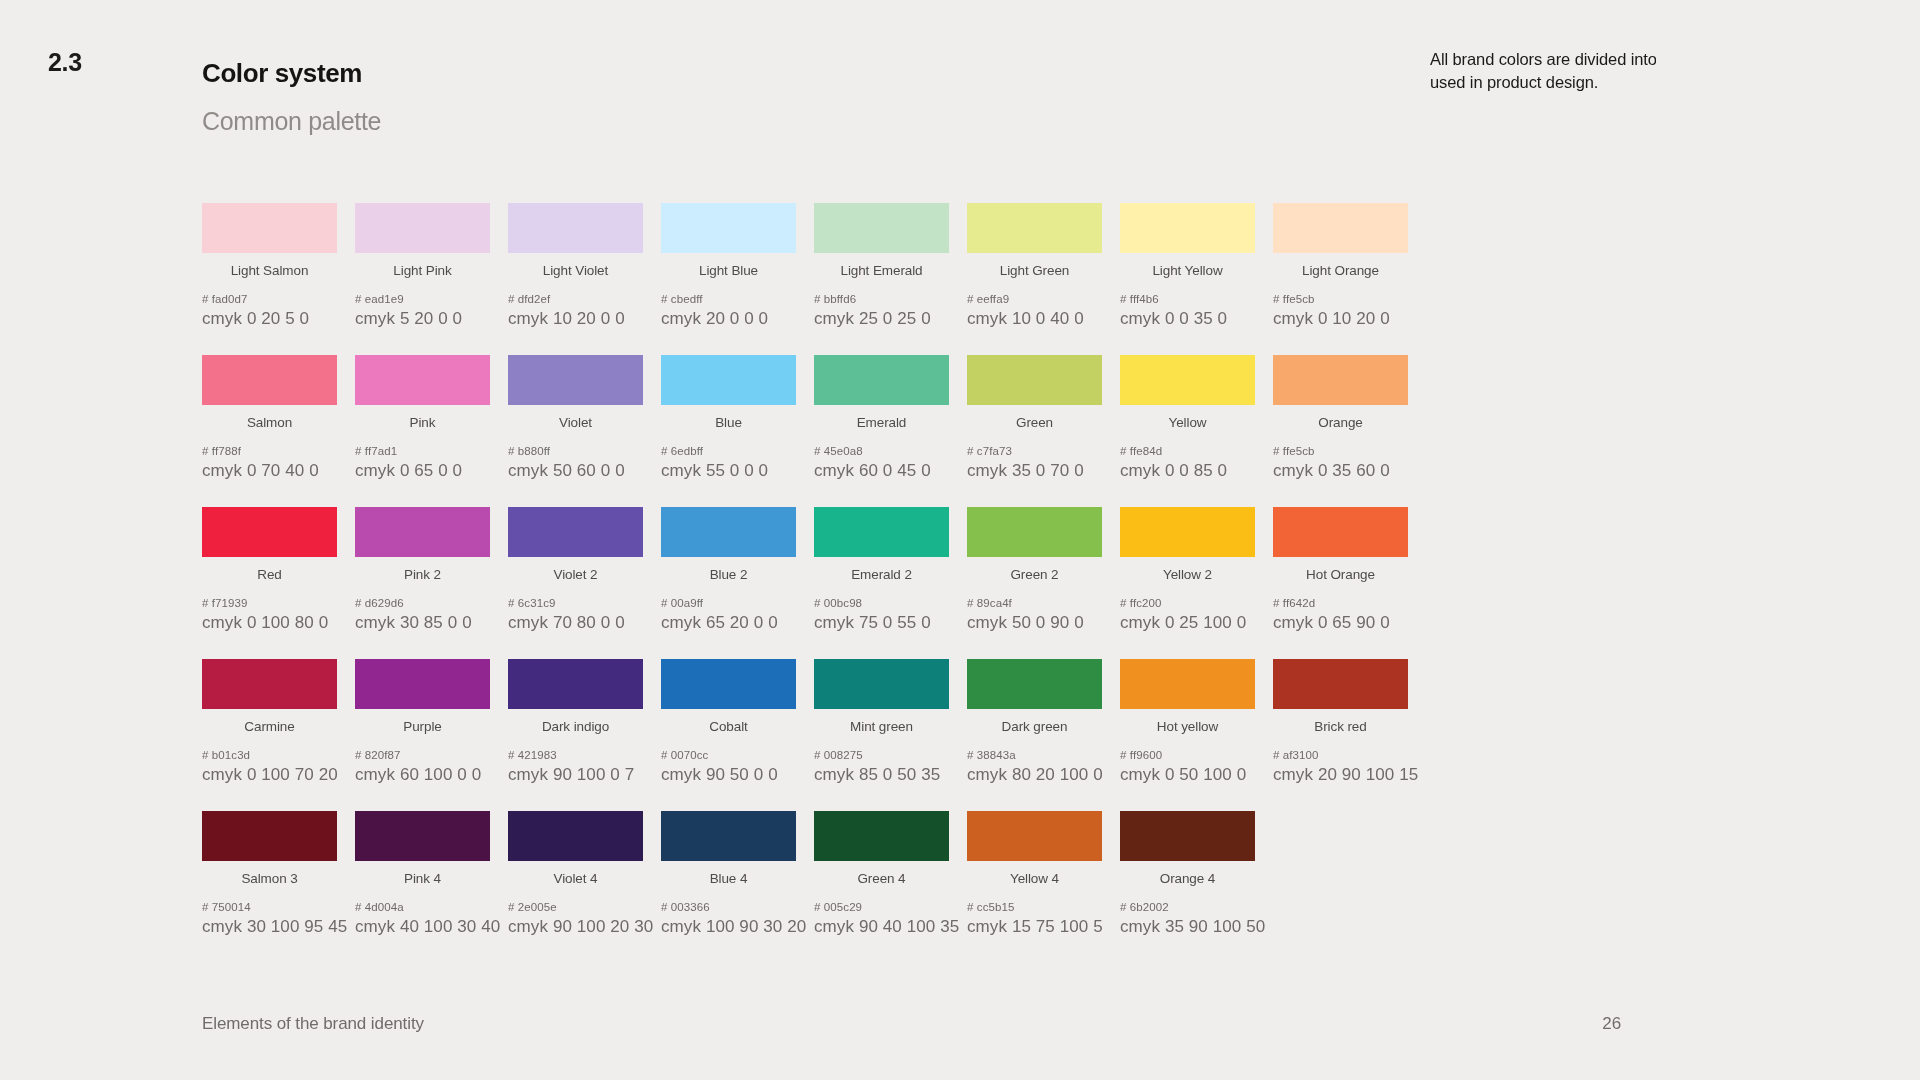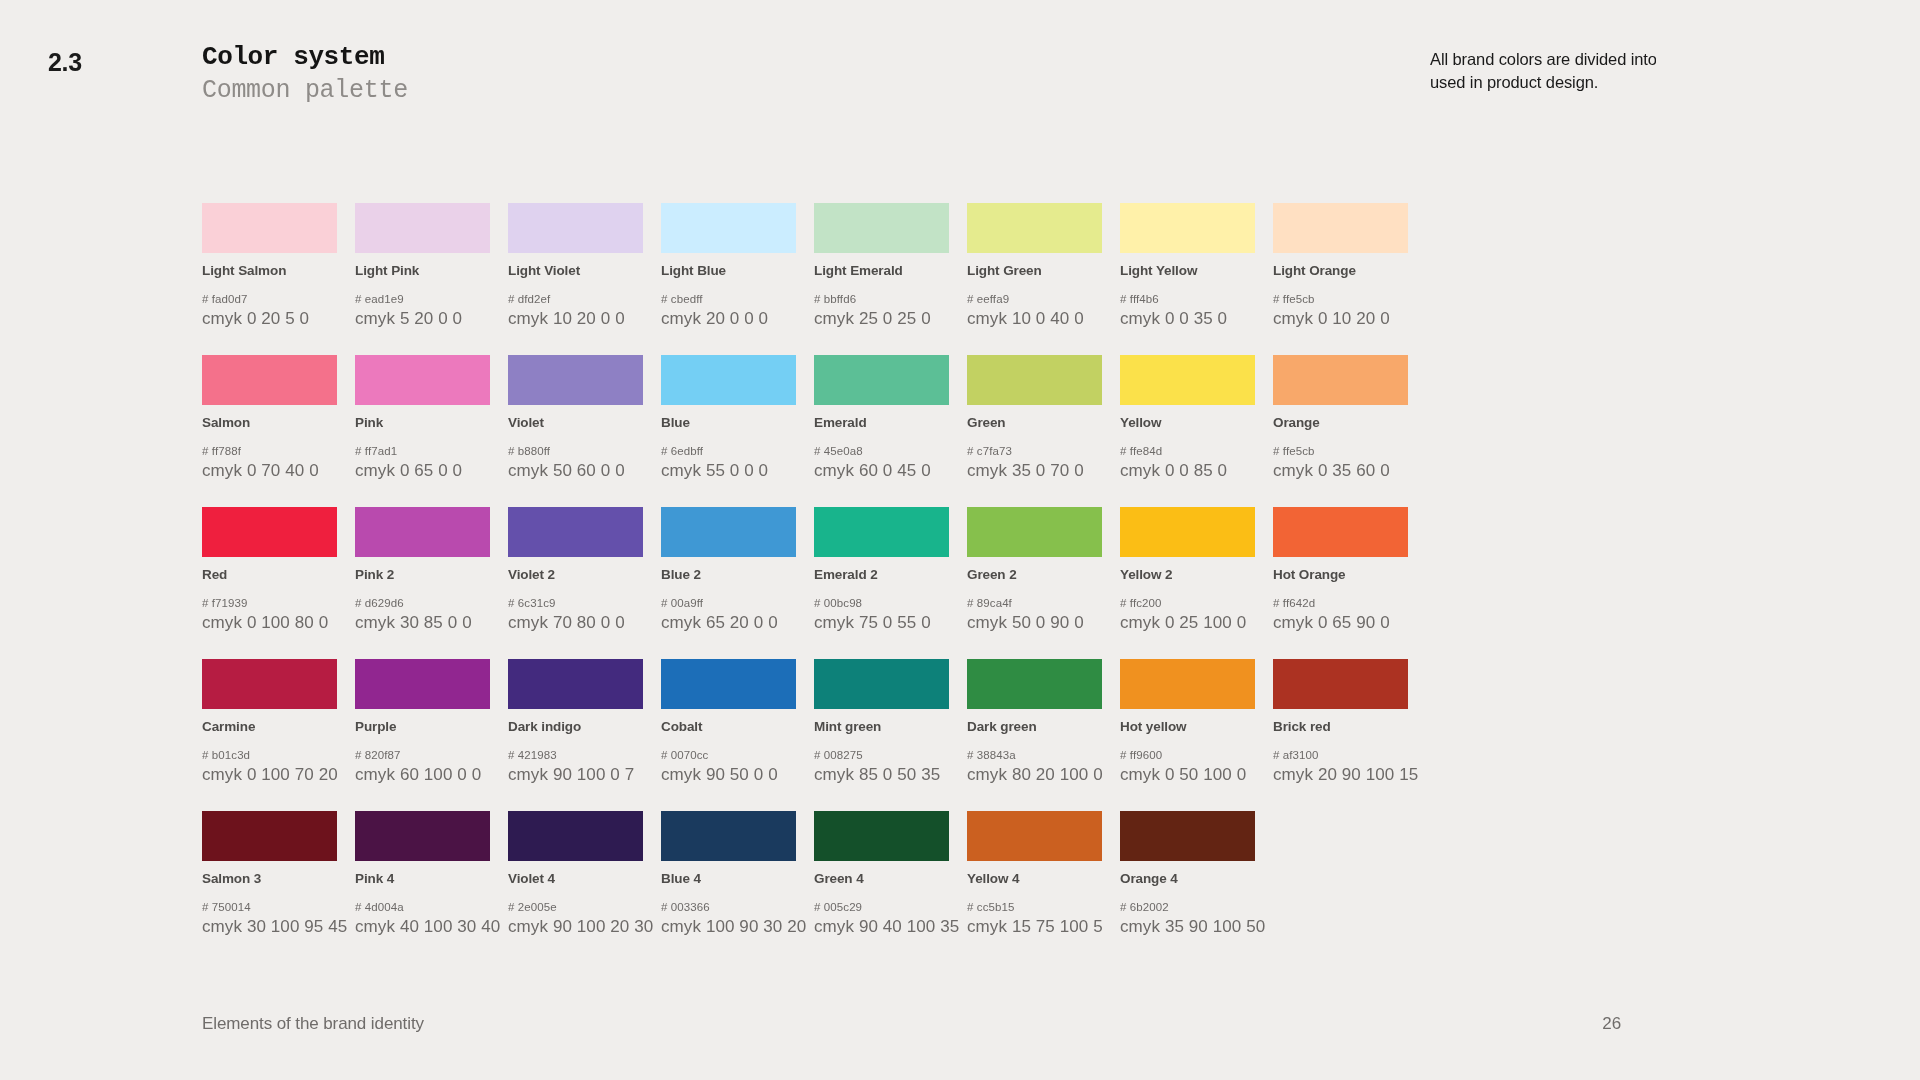--- a/index.html
+++ b/index.html
@@ -26,37 +26,37 @@
   .section-number {
     position: absolute;
     left: 48px;
     top: 6px;
     font-size: 25px;
     font-weight: 700;
     color: #1b1b1b;
     letter-spacing: -0.3px;
   }
 
-  .title-block { position: absolute; left: 202px; top: 0; font-family: Liberation Mono, monospace; }
+  .title-block { position: absolute; left: 202px; top: 16px; }
 
   .page-title {
     font-size: 26px;
     font-weight: 700;
     color: #141414;
     letter-spacing: -0.4px;
     line-height: 1.16;
   }
 
   .page-subtitle {
     font-size: 25px;
     font-weight: 400;
     color: #8e8b88;
     letter-spacing: -0.3px;
     line-height: 1.2;
-    margin-top: 4px;
+    margin-top: 18px;
   }
 
   .header-note {
     position: absolute;
     left: 1430px;
     top: 6px;
     width: 430px;
     font-size: 16.5px;
     font-weight: 400;
     color: #1a1a1a;
@@ -80,25 +80,26 @@
 
   .swatch-chip {
     width: 135px;
     height: 50px;
     display: block;
   }
 
   .swatch-name {
     margin-top: 10px;
     font-size: 13.5px;
-    font-weight: 700;
+    font-weight: 400;
     color: #4e4c4a;
     letter-spacing: -0.1px;
     line-height: 1.2;
     white-space: nowrap;
+    text-align: center;
   }
 
   .swatch-hex {
     margin-top: 13px;
     font-size: 11.5px;
     font-weight: 400;
     color: #6d6a68;
     letter-spacing: 0.1px;
     line-height: 1.35;
     white-space: nowrap;

